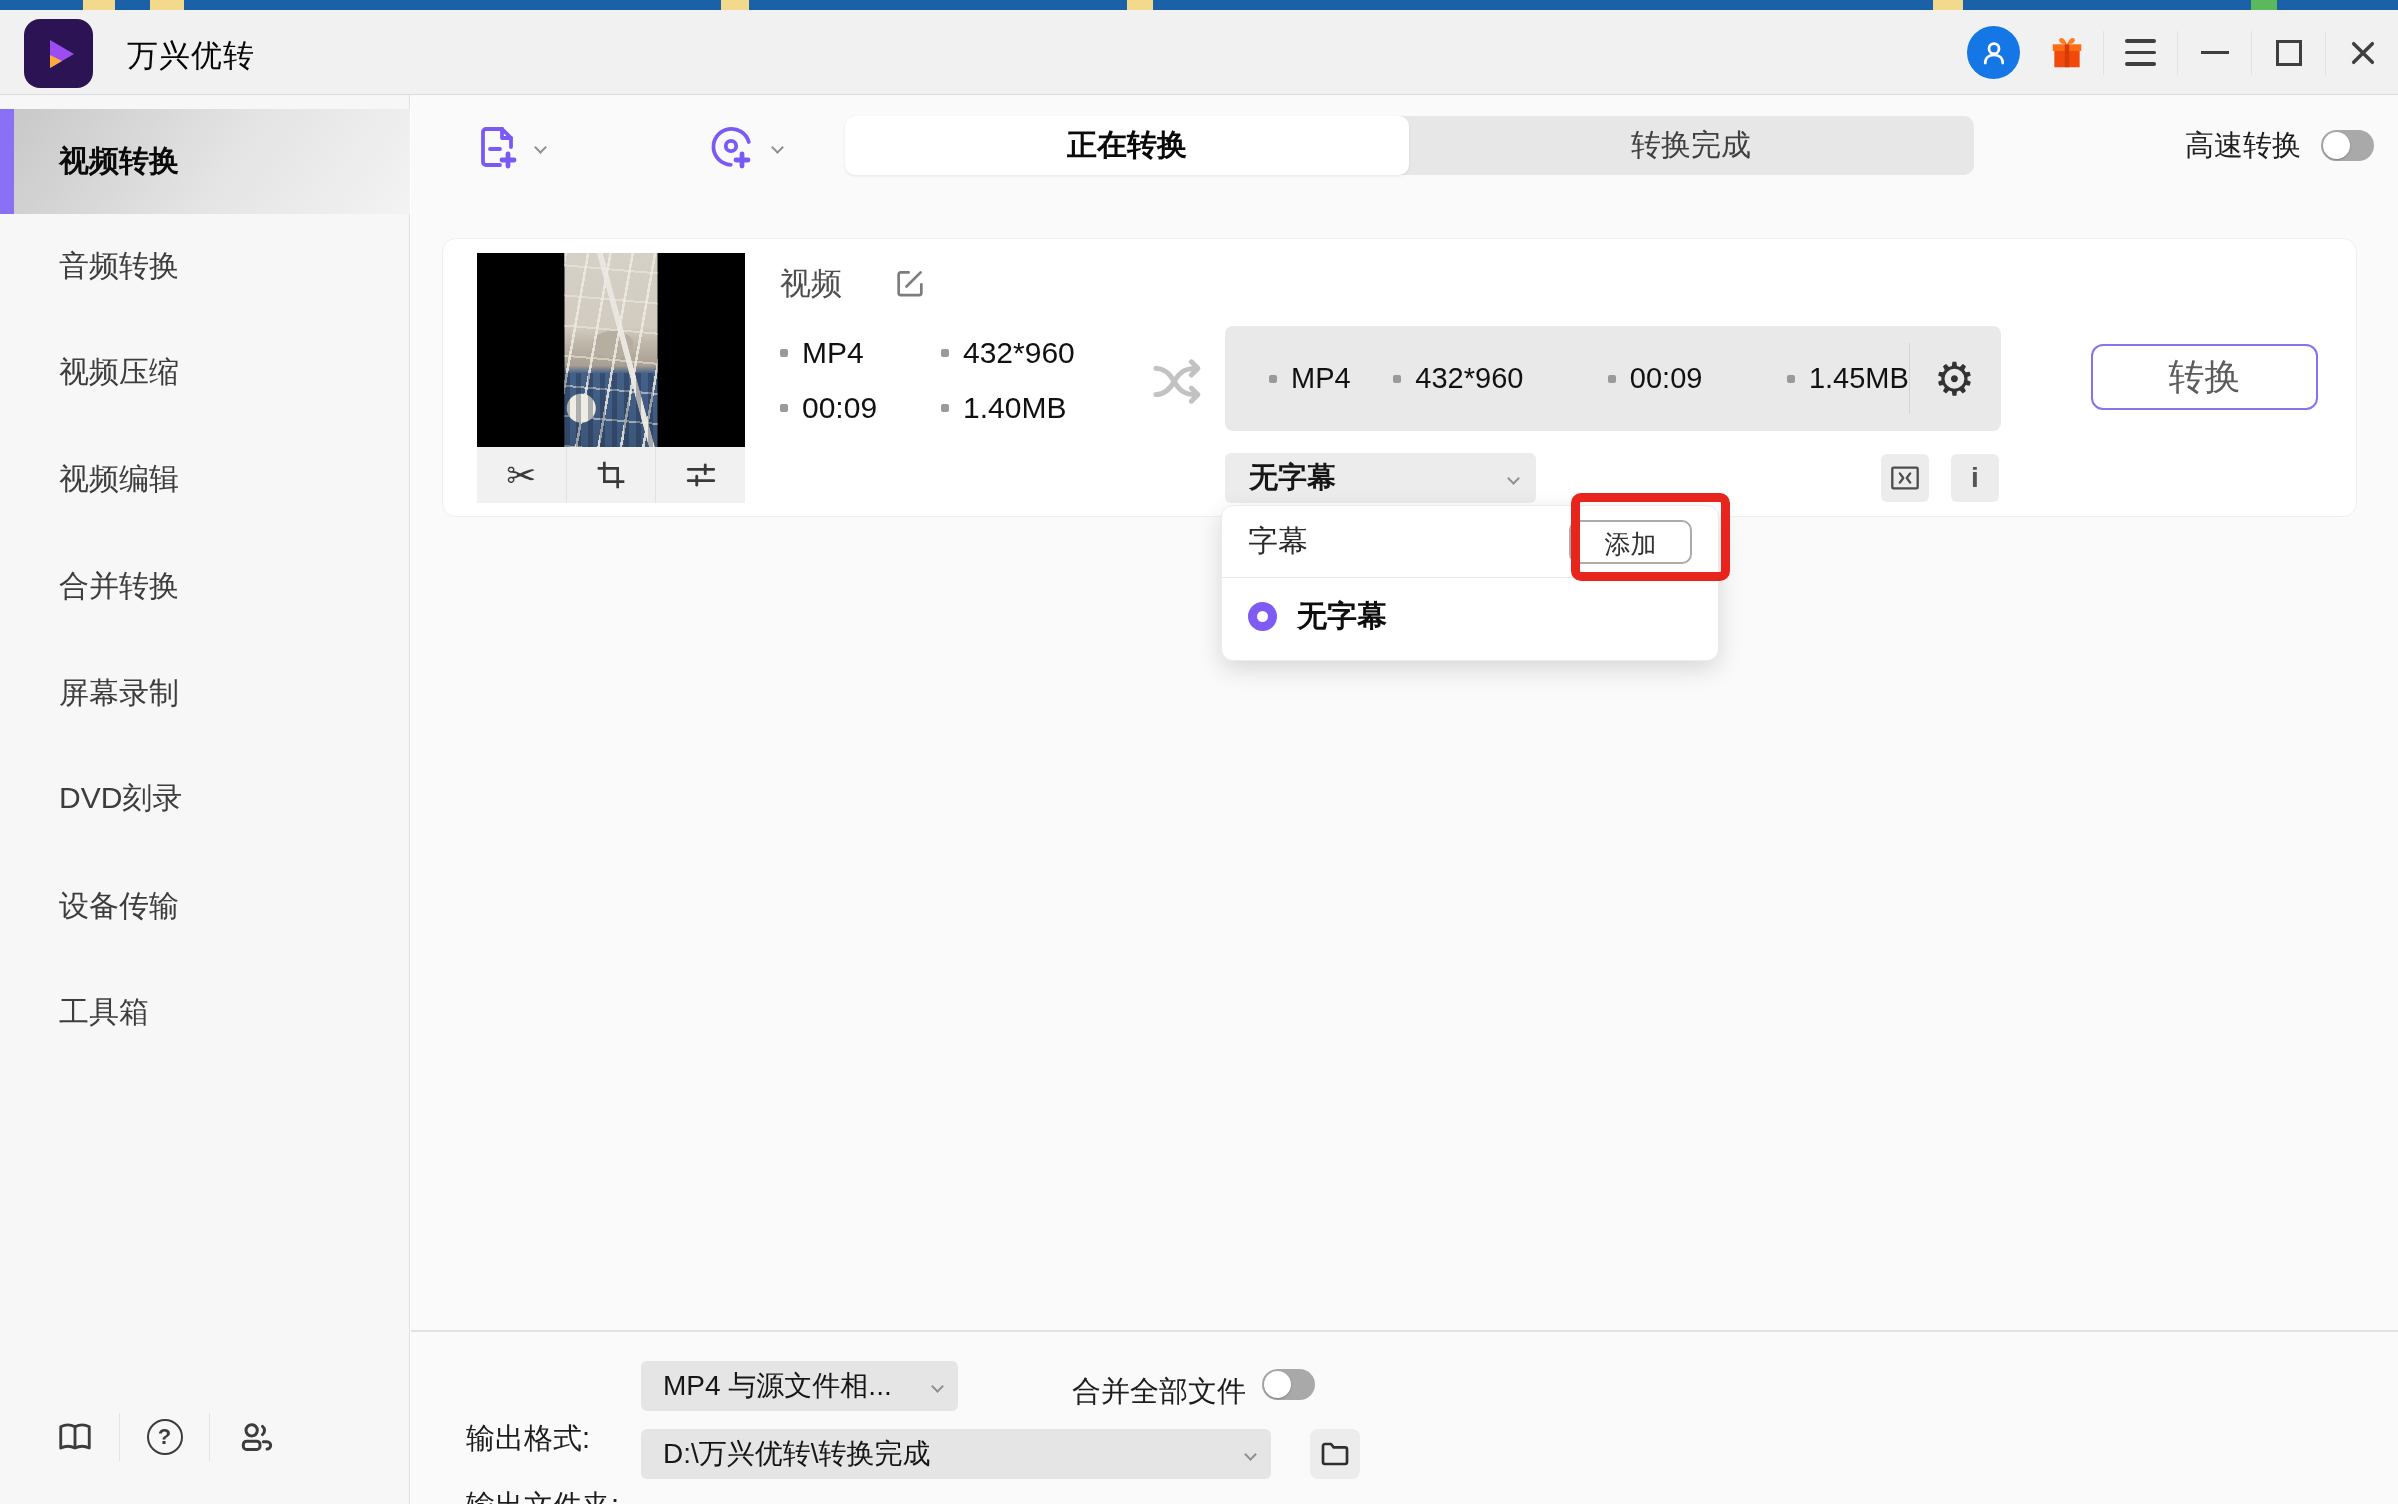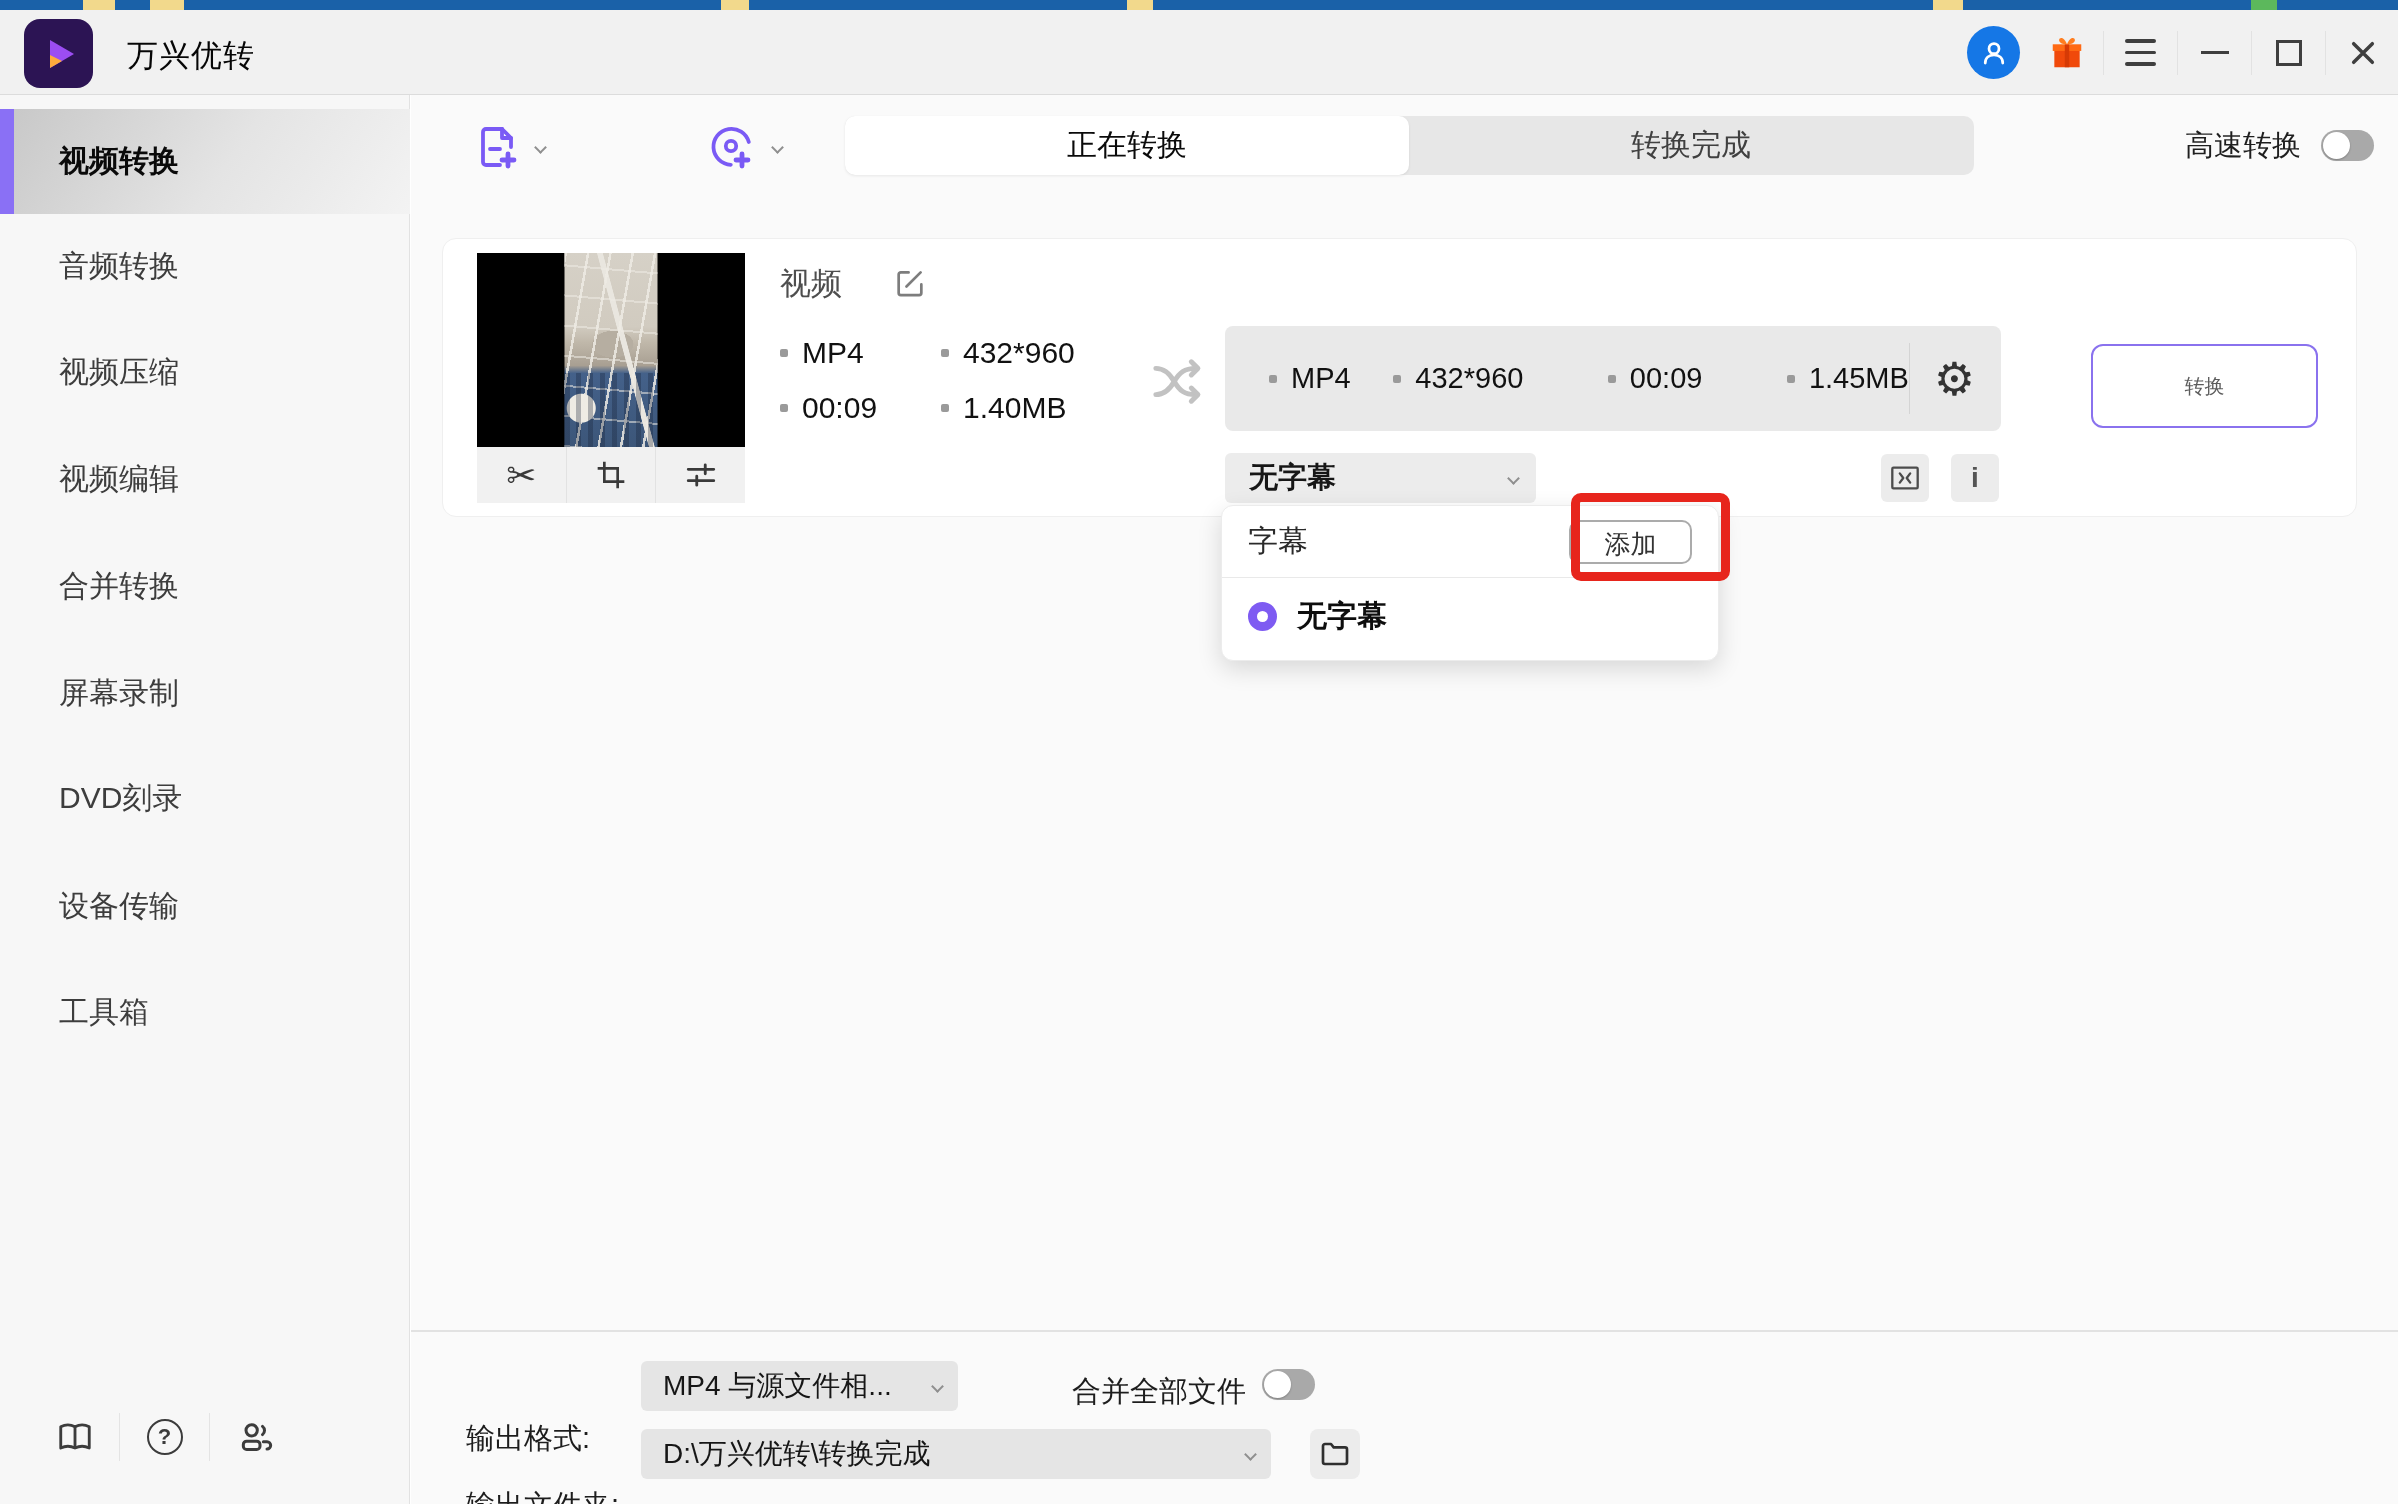--- a/index.html
+++ b/index.html
@@ -36,21 +36,21 @@
 
   
   .main { position:absolute; left:411px; top:95px; width:1988px; height:1410px; background:#fafafa; }
 
   
   .tool-icon { position:absolute; top:28px; }
   .chev { display:inline-block; width:11px; height:11px; border-left:2.5px solid #8f8f8f; border-bottom:2.5px solid #8f8f8f; transform:rotate(-45deg); }
   .chev.sm { width:9px; height:9px; }
   .tabs { position:absolute; left:434px; top:21px; width:1129px; height:59px; background:#e7e7e7; border-radius:10px; display:flex; }
   .tab { width:564px; height:59px; display:flex; align-items:center; justify-content:center; font-size:30px; color:#404040; cursor:pointer; }
-  .tab.active { background:#fff; border-radius:10px; font-weight:400; color:#0a0a0a; box-shadow:0 1px 3px rgba(0,0,0,.08); }
+  .tab.active { background:#fff; border-radius:10px; font-weight:700; color:#0a0a0a; box-shadow:0 1px 3px rgba(0,0,0,.08); }
   .fast { position:absolute; right:25px; top:21px; height:59px; display:flex; align-items:center; gap:20px; }
   .fast-label { font-size:29px; color:#1e1e1e; }
   .toggle { width:53px; height:31px; border-radius:16px; background:#a9a9a9; position:relative; cursor:pointer; }
   .toggle .knob { position:absolute; left:2px; top:2px; width:27px; height:27px; border-radius:50%; background:#fff; box-shadow:0 1px 2px rgba(0,0,0,.25); }
 
   
   .card { position:absolute; left:31px; top:143px; width:1915px; height:279px; background:#fff; border:1px solid #efefef; border-radius:14px; }
   .thumb { position:absolute; left:34px; top:14px; width:268px; height:194px; background:#000; overflow:hidden; }
   .thumb-video { position:absolute; left:50%; top:0; transform:translateX(-50%); width:93px; height:194px;
     background:
@@ -78,21 +78,21 @@
   .meta-item { position:absolute; display:flex; align-items:center; gap:14px; font-size:30px; color:#111; white-space:nowrap; }
   .dot { width:8px; height:8px; background:#9a9a9a; border-radius:2px; flex:none; }
   .shuffle { position:absolute; left:705px; top:111px; }
 
   .outbox { position:absolute; left:782px; top:87px; width:776px; height:105px; background:#e9e9e9; border-radius:8px; display:flex; align-items:center; padding:0 26px 0 44px; }
   .outbox .meta-item { position:static; font-size:29px; }
   .outbox .gap1 { width:48px; } .outbox .gap2 { width:95px; }
   .out-sep { width:1px; height:71px; background:#d4d4d4; margin-left:auto; }
   .gear { font-size:46px; color:#333; margin-left:24px; cursor:pointer; line-height:1; font-family:"DejaVu Sans",sans-serif; }
 
-  .convert-btn { position:absolute; left:1648px; top:105px; width:227px; height:84px; background:#fff; border:2.5px solid #8a72ee; border-radius:12px; display:flex; align-items:center; justify-content:center; font-size:20px; color:#5c5c5c; cursor:pointer; }
+  .convert-btn { position:absolute; left:1648px; top:105px; width:227px; height:66px; background:#fff; border:2.5px solid #8a72ee; border-radius:12px; display:flex; align-items:center; justify-content:center; font-size:36px; color:#5c5c5c; cursor:pointer; }
 
   .dd { position:absolute; top:214px; height:50px; background:#ececec; border-radius:6px; display:flex; align-items:center; justify-content:space-between; padding:0 18px 0 24px; cursor:pointer; }
   .dd-label { font-size:29px; color:#161616; font-weight:600; white-space:nowrap; overflow:hidden; }
   .dd.audio .dd-label { font-weight:400; }
   .sq-btn { position:absolute; top:215px; width:48px; height:48px; background:#ececec; border-radius:6px; display:flex; align-items:center; justify-content:center; cursor:pointer; }
   .info-glyph { font-size:28px; color:#555; font-weight:700; }
 
   
   .popup { position:absolute; left:810px; top:410px; width:498px; height:156px; background:#fff; border:1px solid #ececec; border-radius:12px; box-shadow:0 8px 24px rgba(0,0,0,.14); z-index:20; }
   .popup-head { height:72px; display:flex; align-items:center; justify-content:space-between; padding:0 26px; border-bottom:1px solid #e9e9e9; }

